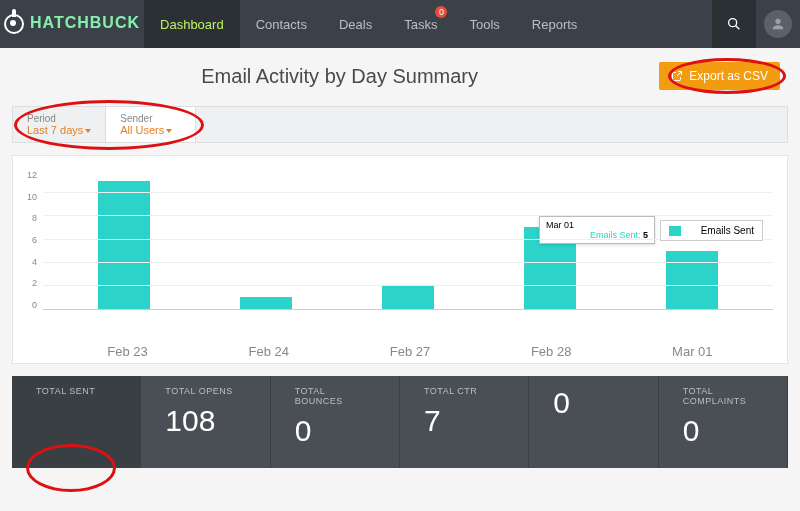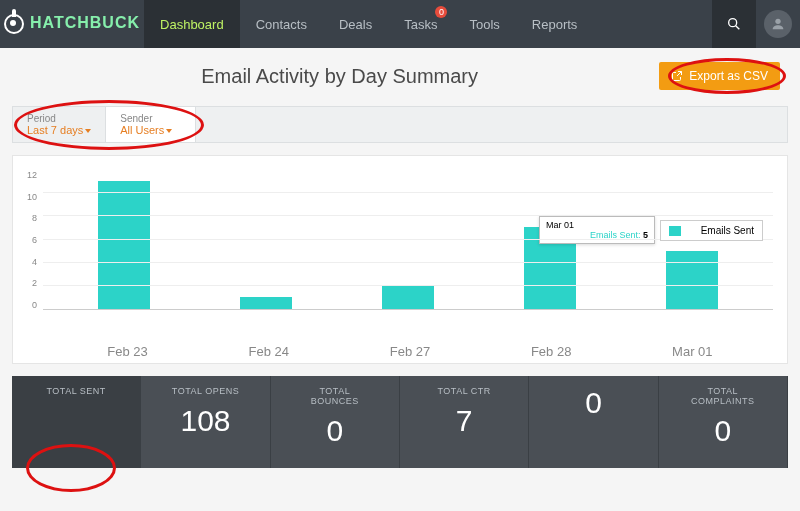--- a/index.html
+++ b/index.html
@@ -48,21 +48,21 @@
 .bar { width: 52px; background: #2cd3c8; }
 .x-labels { display: flex; justify-content: space-around; padding: 4px 10px 0 30px; font-size: 13px; color: #888; }
 .x-label { width: 70px; text-align: center; }
 .legend { position: absolute; right: 10px; top: 50px; border: 1px solid #ccc; background: #fff; padding: 4px 8px; font-size: 10px; display: flex; align-items: flex-end; gap: 20px; }
 .legend-swatch { width: 12px; height: 10px; background: #2cd3c8; }
 .tooltip { position: absolute; border: 1px solid #bbb; background: #fff; padding: 3px 6px; font-size: 9px; box-shadow: 0 1px 3px rgba(0,0,0,.15); }
 .tooltip .tt-label { color: #2cd3c8; padding-left: 44px; }
 
 
 .stats-bar { display: flex; margin: 0 12px 12px; position: relative; }
-.stat { flex: 1; background: #4a4f55; color: #fff; padding: 10px 24px 20px; border-right: 1px solid #3a3f44; text-align: center; }
+.stat { flex: 1; background: #4a4f55; color: #fff; padding: 10px 24px 20px; border-right: 1px solid #3a3f44; }
 .stat:first-child { background: #3a3f44; }
 .stat-label { font-size: 9px; color: #b8bfc5; letter-spacing: .5px; margin-bottom: 8px; }
 .stat-value { font-size: 30px; font-weight: 300; }
 .annot-sent { width: 90px; height: 48px; top: 444px; left: 26px; }
 
 svg { display: block; }
 </style>
 </head>
 <body>
 

